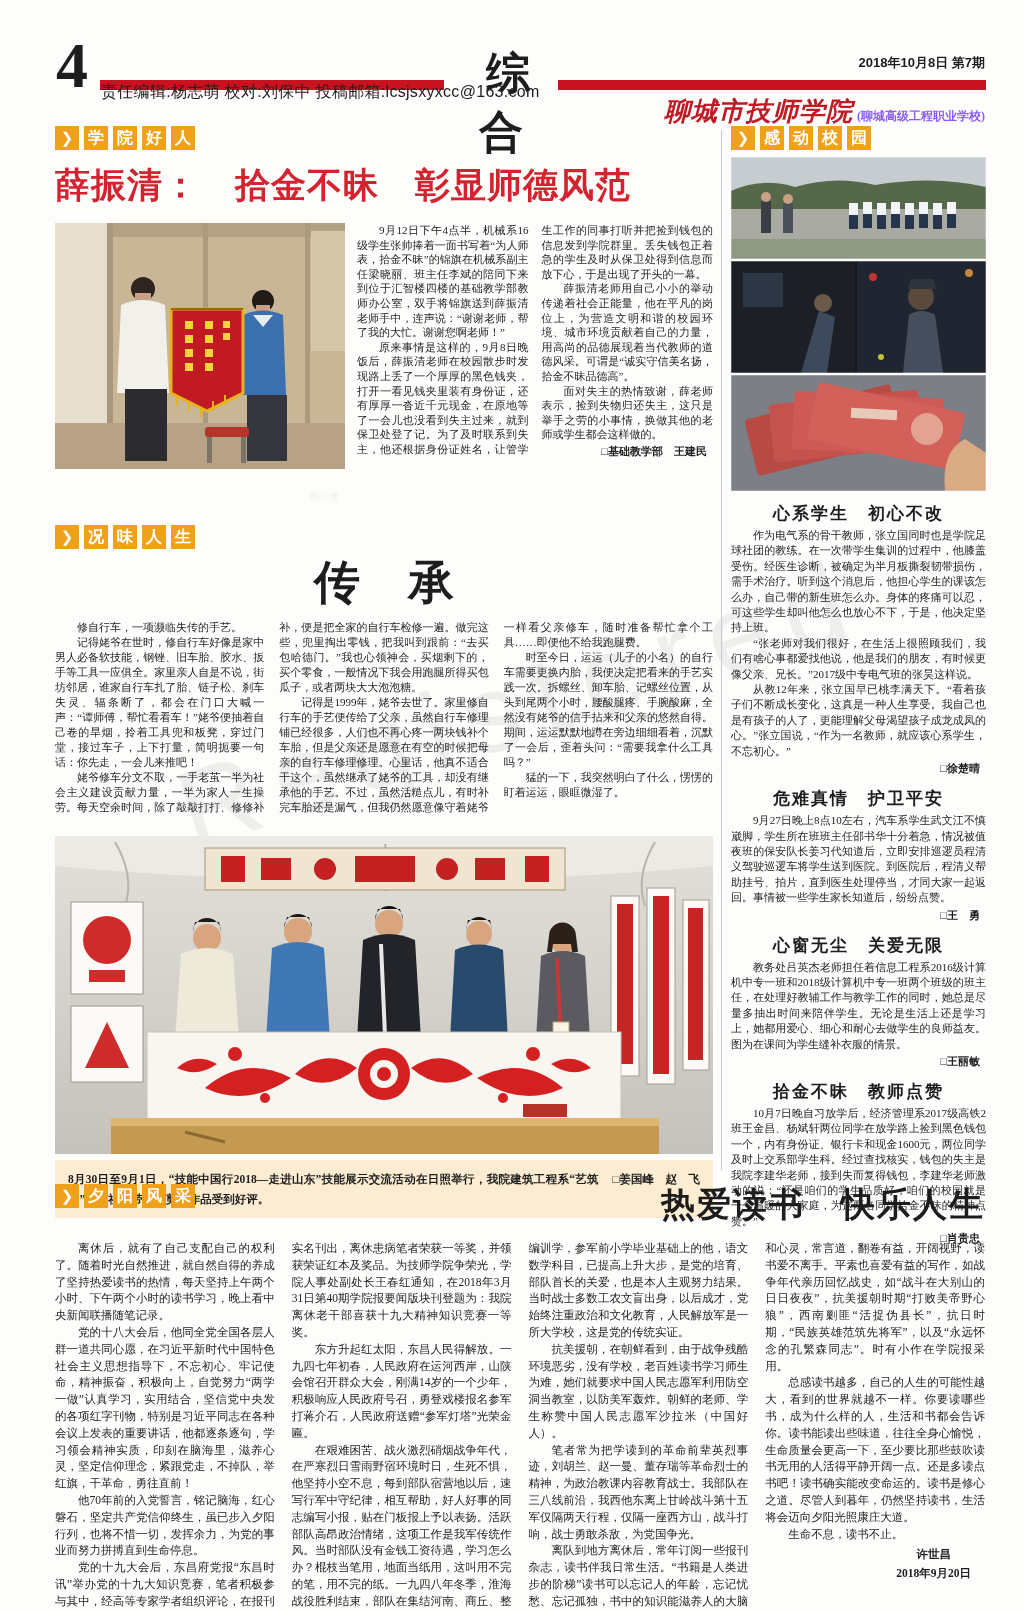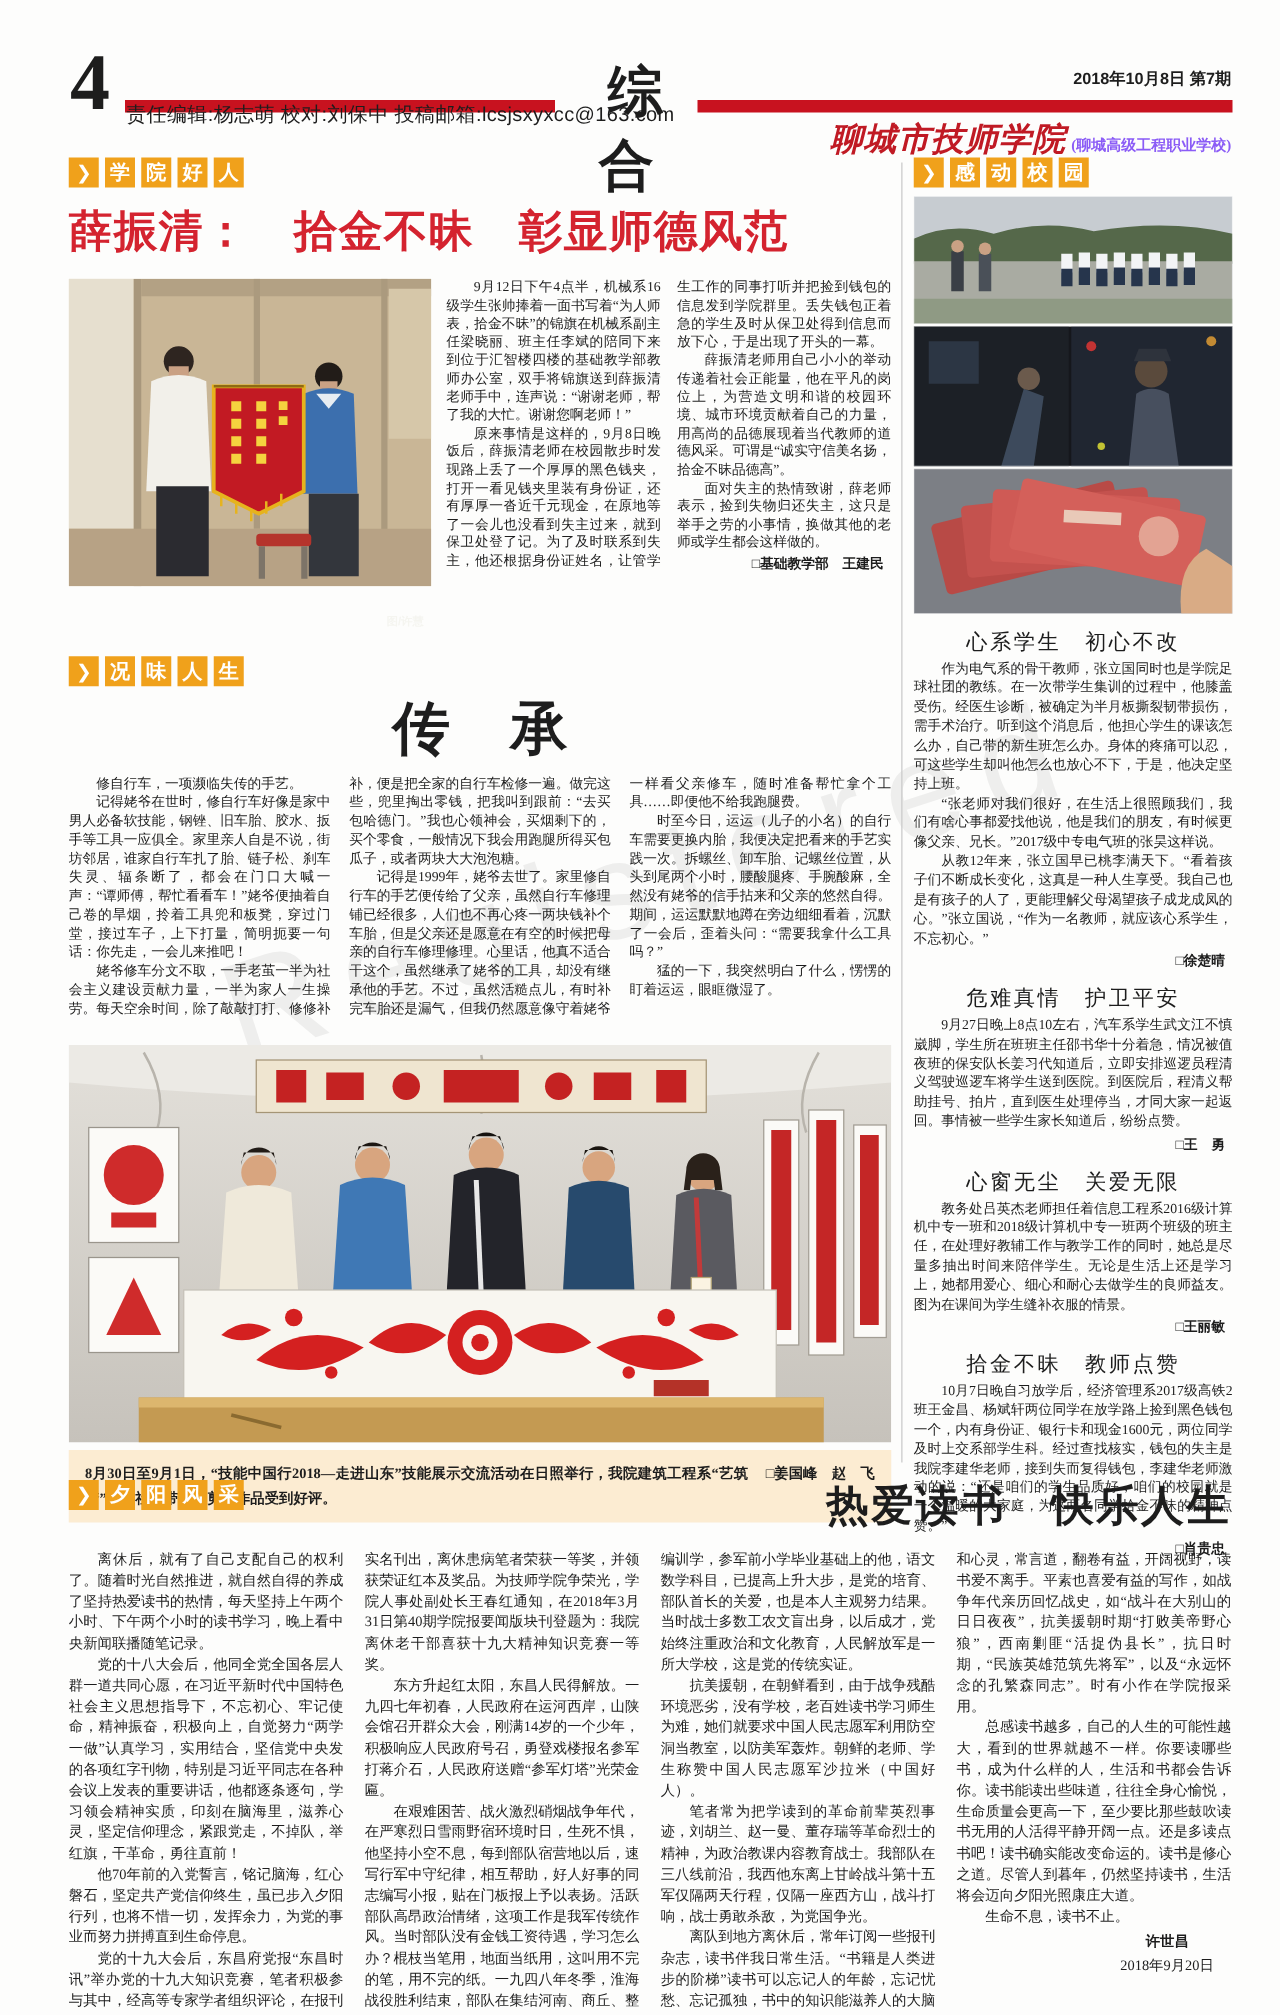--- a/index.html
+++ b/index.html
@@ -48,29 +48,29 @@
             letter-spacing:48px;text-indent:48px;line-height:1.2;}
   .cc-cols{height:208px;column-count:3;column-gap:15px;font-size:11px;line-height:15px;overflow:hidden;}
   
   .bigphoto{margin-top:8px;width:658px;height:318px;}
   .caption-box{margin-top:6px;background:#fcecd2;padding:9px 13px;font-size:11.5px;font-weight:bold;
                line-height:1.75;text-align:justify;}
   .caption-box .cap-byline{float:right;padding-left:14px;}
   .caption-box .cap-text{text-indent:2em;display:inline;}
   
   .collage-wrap{margin-top:7px;width:255px;height:334px;}
-  .side-title{margin:11px 0 3px;text-align:center;font-size:17px;font-weight:normal;letter-spacing:2px;}
+  .side-title{margin:11px 0 3px;text-align:center;font-size:17px;font-weight:bold;letter-spacing:2px;}
   .sidebar p.body{font-size:11px;line-height:15.4px;}
   .sidebar p.byline{font-size:11px;}
   
   .bottom-badge{position:absolute;left:0;top:2px;}
   .bottom-title{margin:0 0 12px;text-align:right;font-size:34px;font-weight:bold;letter-spacing:2px;}
   .bottom-cols{height:372px;column-count:4;column-gap:17px;font-size:11.5px;line-height:16.8px;overflow:hidden;}
   .sig-name{margin:4px 0 0;text-align:right;font-weight:bold;padding-right:34px;text-indent:0;}
-  .sig-date{margin:2px 0 0;text-align:right;font-weight:normal;padding-right:14px;text-indent:0;}
+  .sig-date{margin:2px 0 0;text-align:right;font-weight:bold;padding-right:14px;text-indent:0;}
   
   .watermark{position:absolute;left:90px;top:640px;width:860px;text-align:center;
              transform:rotate(-18deg);font-size:110px;letter-spacing:18px;
              color:rgba(150,150,150,.14);font-family:"Liberation Sans","DejaVu Sans",sans-serif;
              pointer-events:none;}
 </style>
 </head>
 <body>
 
 <div class="page">

